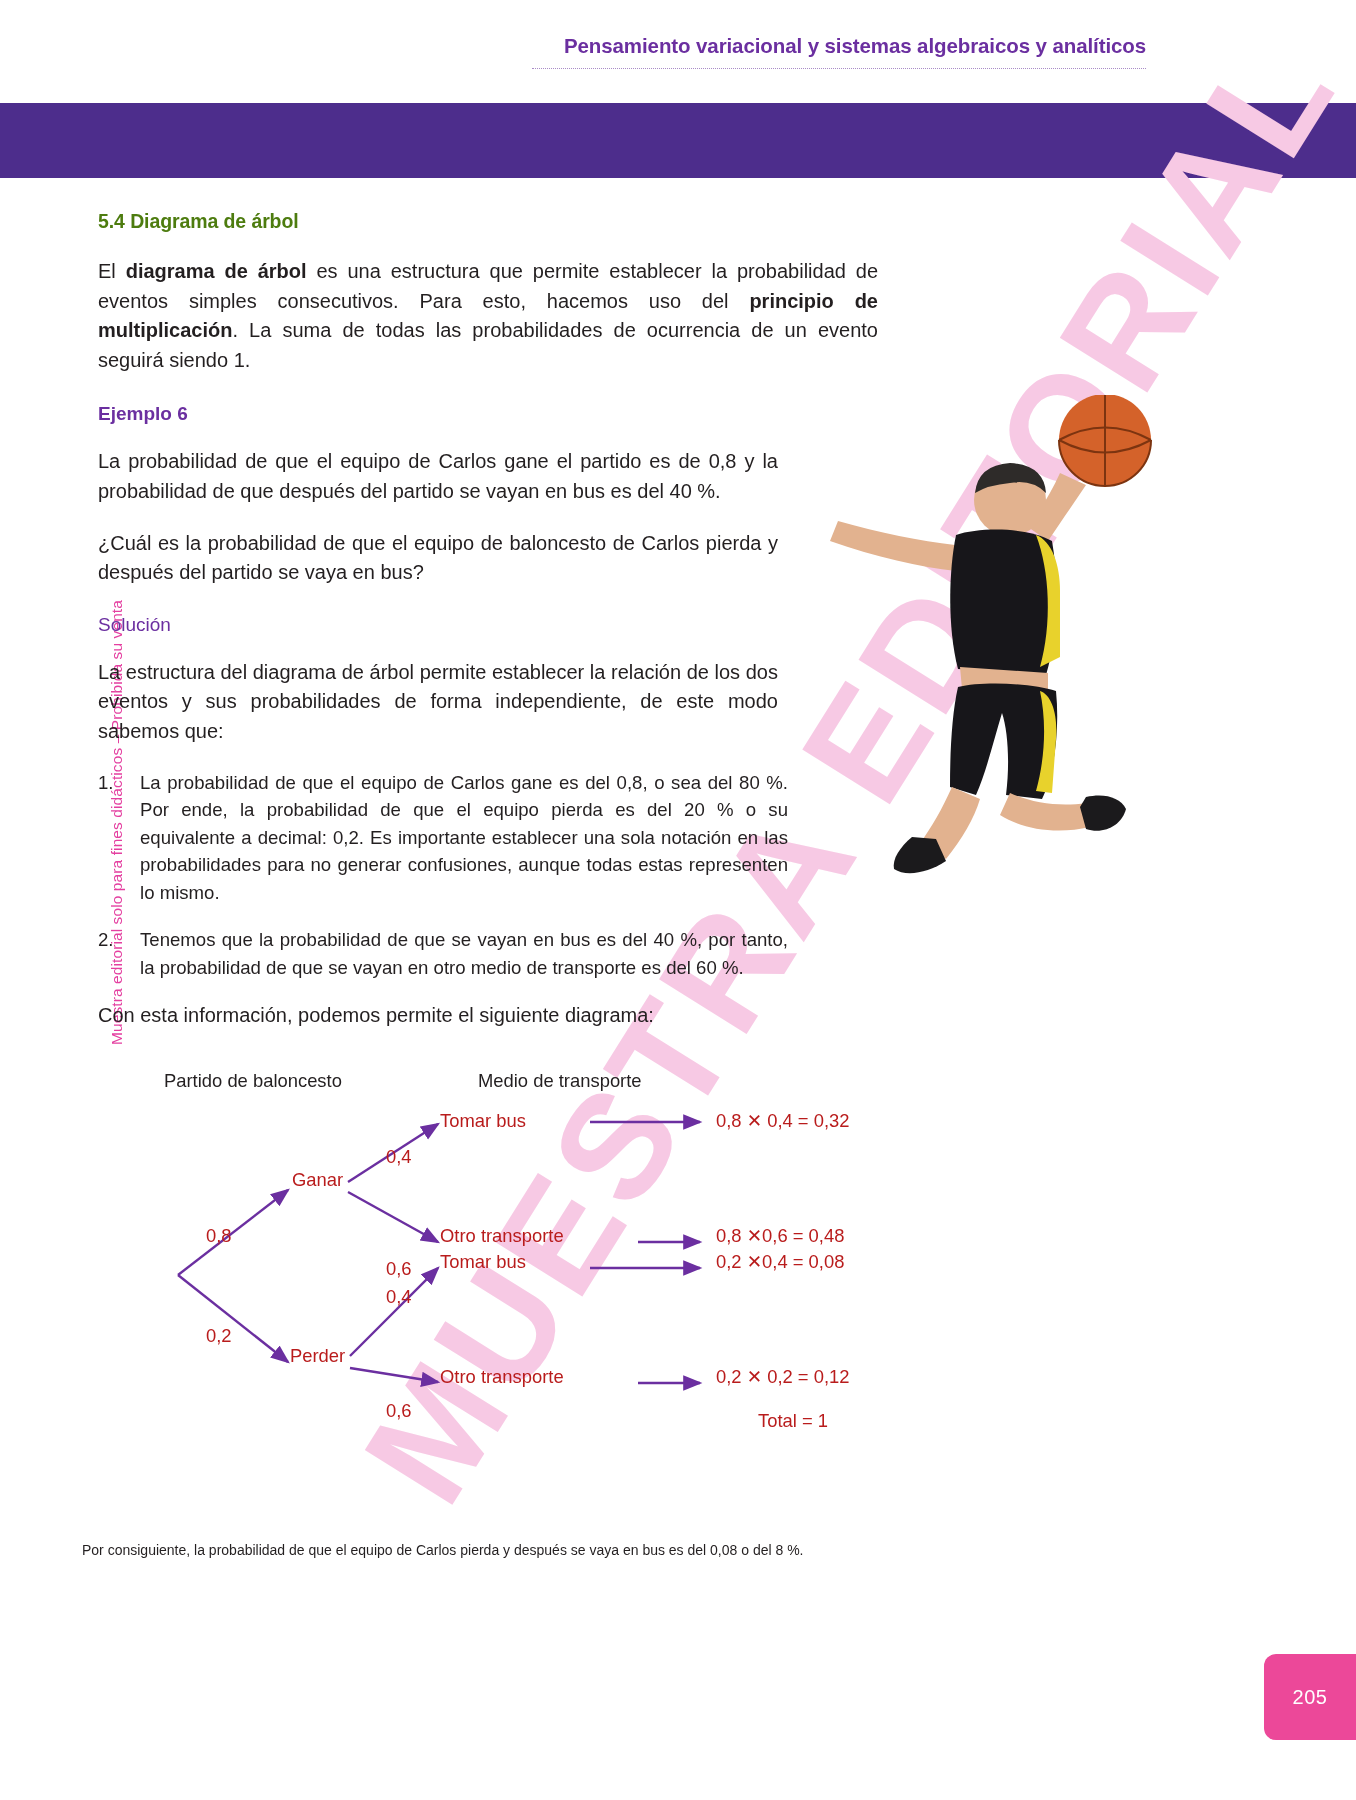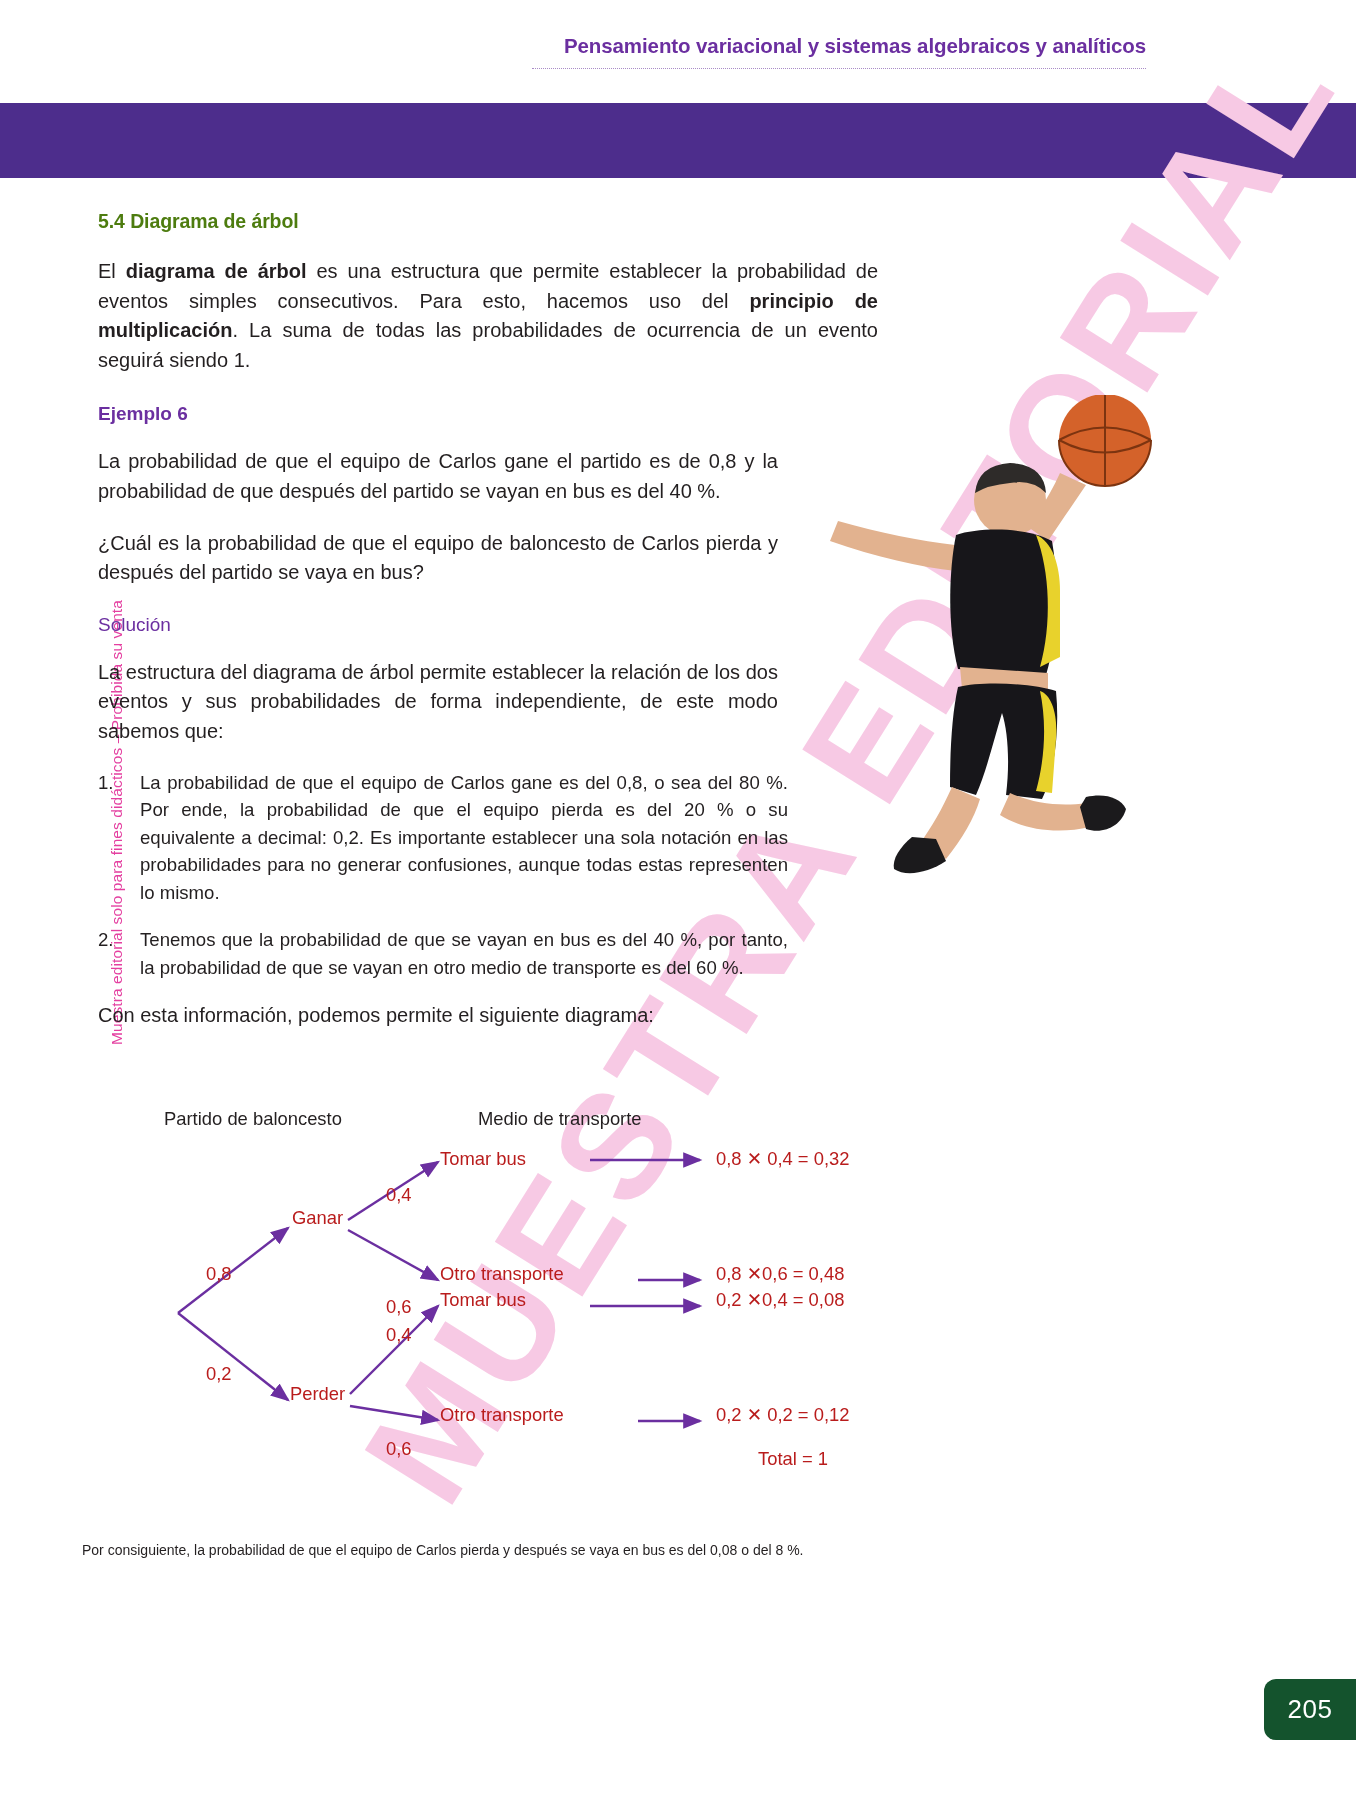--- a/index.html
+++ b/index.html
@@ -112,21 +112,20 @@
     text-align: justify;
   }
 
   
   .diagram-wrap {
     position: absolute;
     left: 98px;
     top: 1070px;
     width: 900px;
     height: 450px;
-    margin-top: 38px;
   }
   .diagram-label {
     position: absolute;
     font-size: 18.4px;
     color: #231f20;
     white-space: nowrap;
   }
   .diag-text {
     position: absolute;
     font-size: 18.4px;
@@ -144,25 +143,25 @@
     line-height: 1.48;
     text-align: justify;
   }
 
   
   .page-badge {
     position: absolute;
     right: 0;
     bottom: 60px;
     width: 92px;
-    height: 61px;
-    background: #14532d;
+    height: 86px;
+    background: #ec4899;
     border-radius: 12px 0 0 12px;
     color: #ffffff;
-    font-size: 26px;
+    font-size: 20px;
     display: flex;
     align-items: center;
     justify-content: center;
     letter-spacing: 0.5px;
   }
 
   
   .side-text {
     position: absolute;
     left: 108px;

